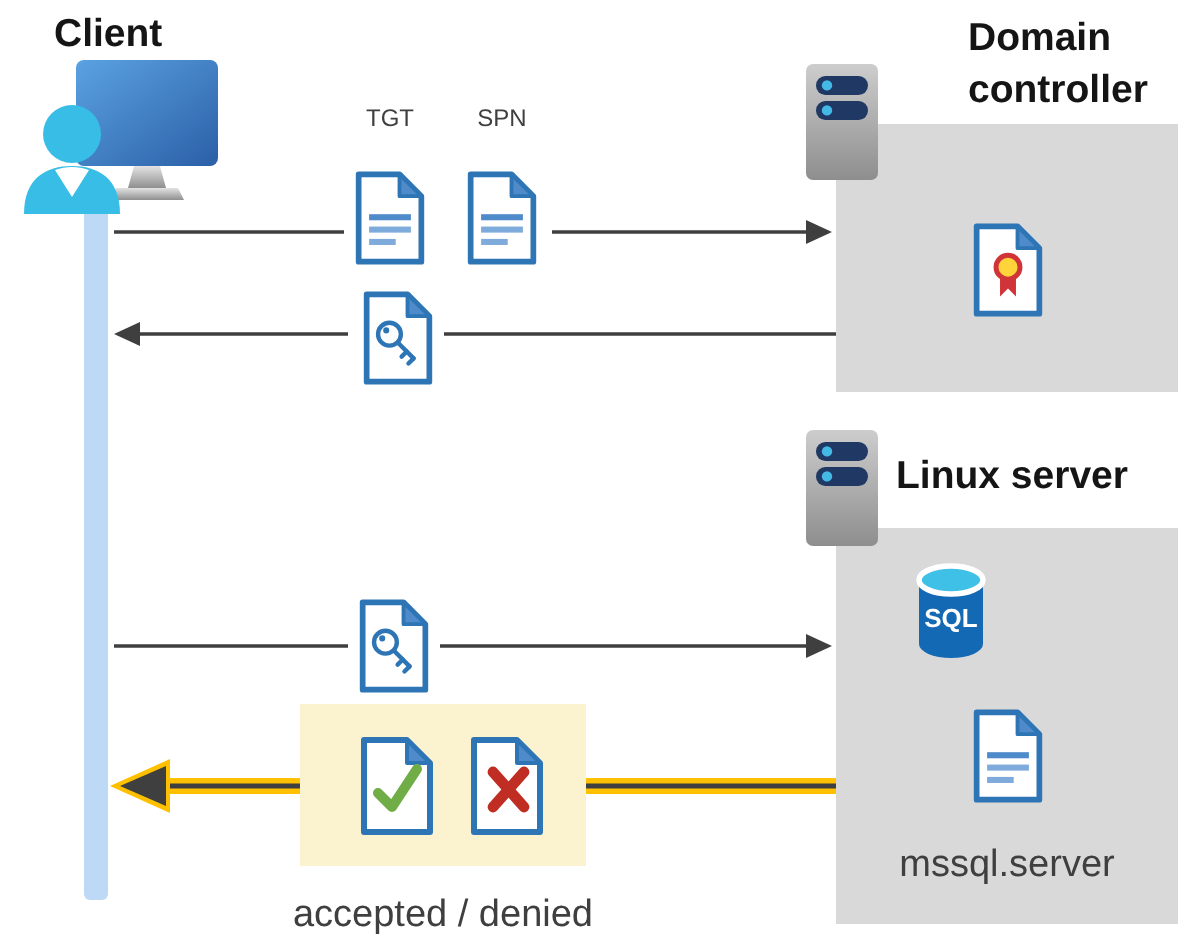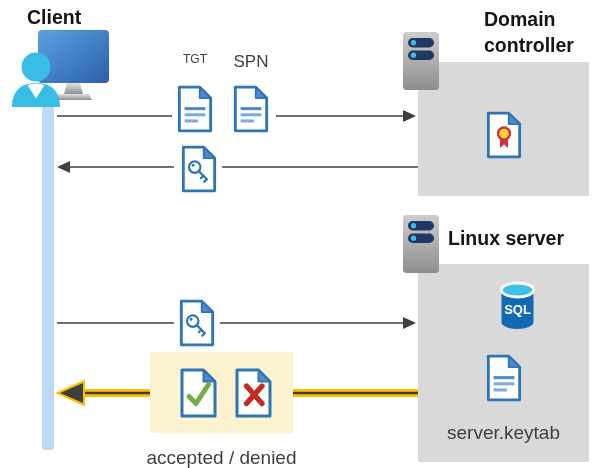--- a/index.html
+++ b/index.html
@@ -17,35 +17,35 @@
 
   
   .title{font-weight:700;color:#151515;font-size:19.5px;line-height:26px;}
   .sub{color:#3f3f3f;}
   .center{text-align:center;}
 
   #client-label{left:27px;top:4px;}
   #dc-label{left:452px;top:6px;width:140px;margin-left:32px;}
   #ls-label{left:448px;top:225px;width:142px;}
   #tgt-label{left:170px;top:52px;width:50px;font-size:12px;}
-  #spn-label{left:226px;top:52px;width:50px;font-size:17px;}
+  #spn-label{left:226px;top:52px;width:50px;font-size:12px;}
   #keytab-label{left:418px;top:422px;width:171px;font-size:19px;}
   #result-label{left:134px;top:447px;width:175px;font-size:19px;}
 
   
   #lifeline{left:42px;top:94px;width:12px;height:356px;background:#bed9f6;border-radius:3px;z-index:1;}
   #dc-panel{left:418px;top:62px;width:171px;height:134px;}
   #ls-panel{left:418px;top:264px;width:171px;height:198px;}
   #result-highlight{left:150px;top:352px;width:143px;height:81px;}
 
   #client-icon{left:6px;top:28px;}
   #dc-server-icon{left:402px;top:31px;}
   #ls-server-icon{left:402px;top:214px;}
   #cert-doc{left:485px;top:111px;}
-  #sql-icon{left:498px;top:281px;}
+  #sql-icon{left:456px;top:281px;}
   #keytab-doc{left:485px;top:354px;}
   #tgt-doc{left:176px;top:85px;}
   #spn-doc{left:232px;top:85px;}
   #key-doc-1{left:180px;top:145px;}
   #key-doc-2{left:178px;top:299px;}
   #check-doc{left:178px;top:368px;}
   #x-doc{left:233px;top:368px;}
 </style>
 </head>
 <body>
@@ -81,21 +81,21 @@
     </g>
   </svg>
 
   <div class="abs highlight" id="result-highlight"></div>
 
   <div class="abs lbl title" id="client-label">Client</div>
   <div class="abs lbl title" id="dc-label">Domain controller</div>
   <div class="abs lbl title" id="ls-label">Linux server</div>
   <div class="abs lbl sub center" id="tgt-label">TGT</div>
   <div class="abs lbl sub center" id="spn-label">SPN</div>
-  <div class="abs lbl sub center" id="keytab-label">server.keytab</div>
+  <div class="abs lbl sub center" id="keytab-label">mssql.server</div>
   <div class="abs lbl sub center" id="result-label">accepted / denied</div>
 
   <div class="abs icon" id="client-icon">
     <svg width="112" height="80" viewBox="0 0 112 80">
       <defs>
         <linearGradient id="mon" x1="0" y1="0" x2="1" y2="1">
           <stop offset="0" stop-color="#5BA2E2"></stop>
             <stop offset="1" stop-color="#2B5FA7"></stop>
         </linearGradient>
         <linearGradient id="stand" x1="0" y1="0" x2="0" y2="1">

